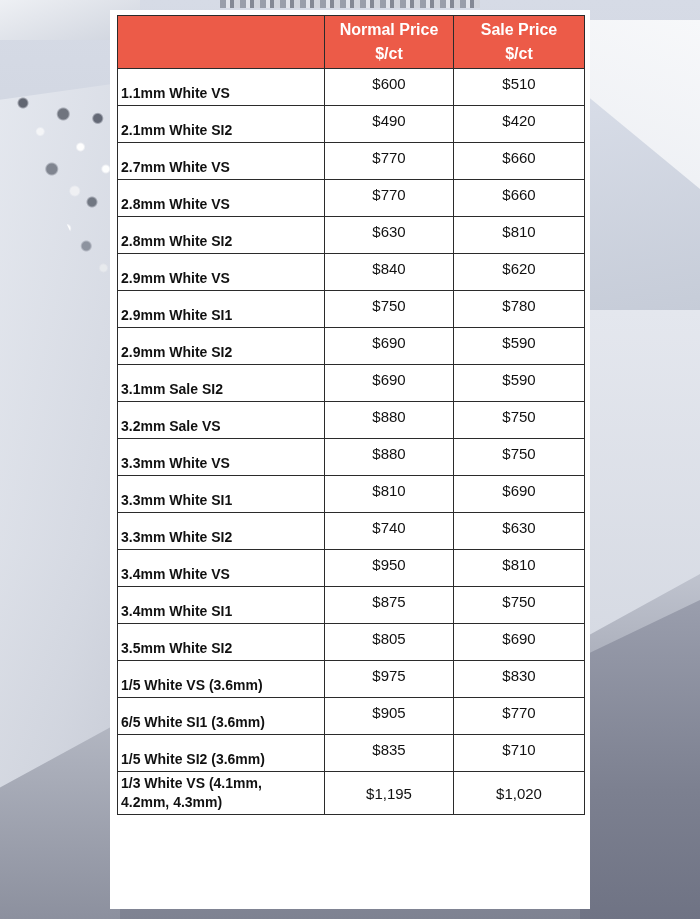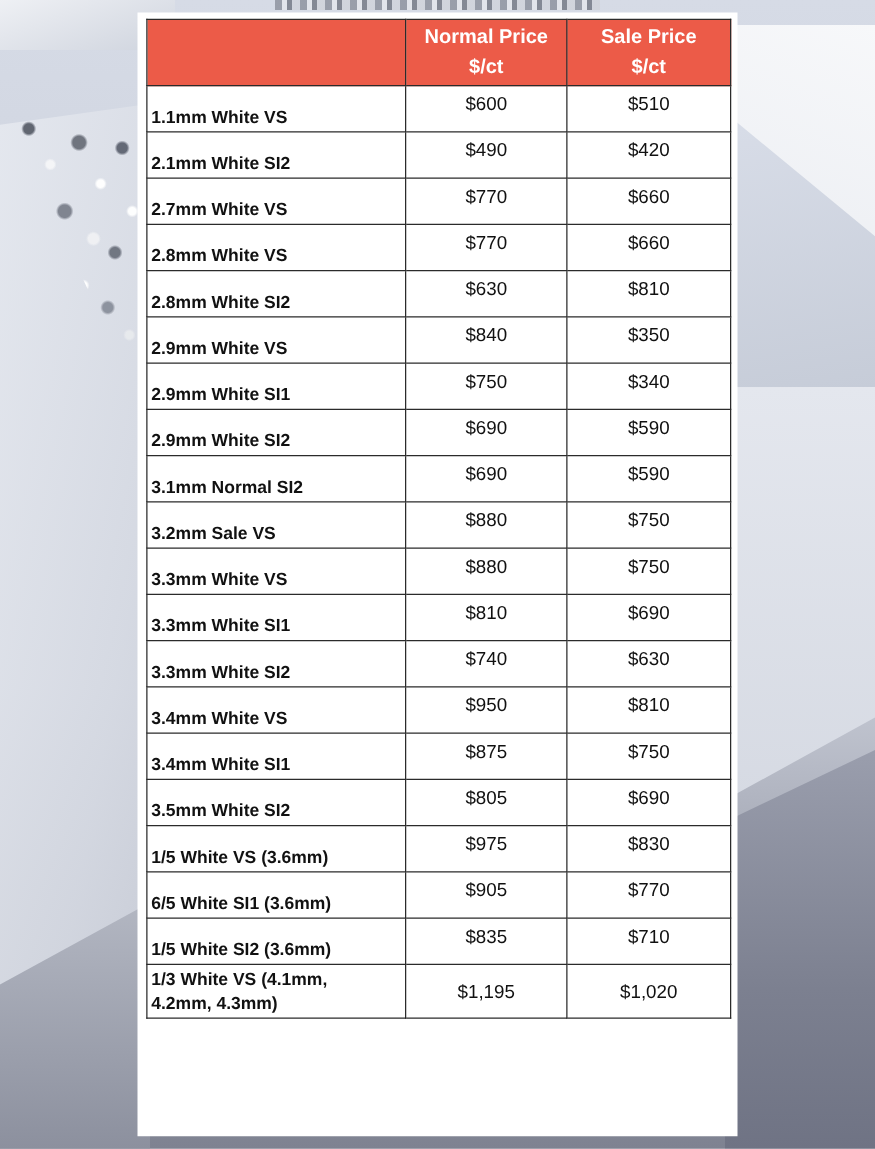--- a/index.html
+++ b/index.html
@@ -174,34 +174,34 @@
         <td class="price">$660</td>
       </tr>
     <tr class="single">
         <td class="name">2.8mm White SI2</td>
         <td class="price">$630</td>
         <td class="price">$810</td>
       </tr>
     <tr class="single">
         <td class="name">2.9mm White VS</td>
         <td class="price">$840</td>
-        <td class="price">$350</td>
+        <td class="price">$620</td>
       </tr>
     <tr class="single">
         <td class="name">2.9mm White SI1</td>
         <td class="price">$750</td>
-        <td class="price">$340</td>
+        <td class="price">$780</td>
       </tr>
     <tr class="single">
         <td class="name">2.9mm White SI2</td>
         <td class="price">$690</td>
         <td class="price">$590</td>
       </tr>
     <tr class="single">
-        <td class="name">3.1mm Normal SI2</td>
+        <td class="name">3.1mm Sale SI2</td>
         <td class="price">$690</td>
         <td class="price">$590</td>
       </tr>
     <tr class="single">
         <td class="name">3.2mm Sale VS</td>
         <td class="price">$880</td>
         <td class="price">$750</td>
       </tr>
     <tr class="single">
         <td class="name">3.3mm White VS</td>

